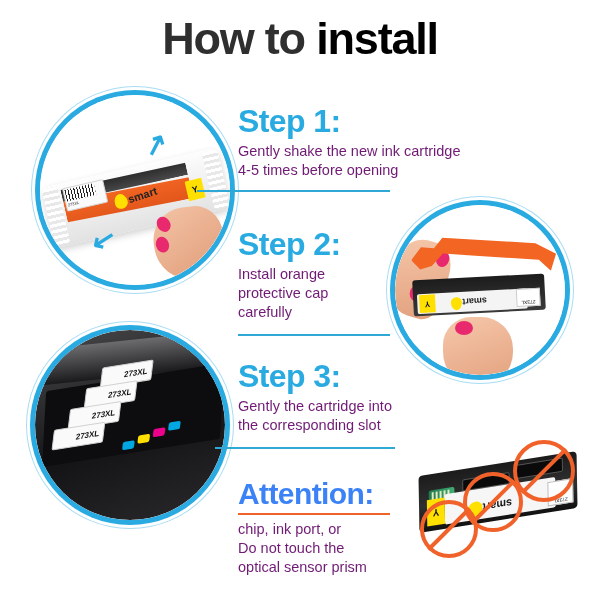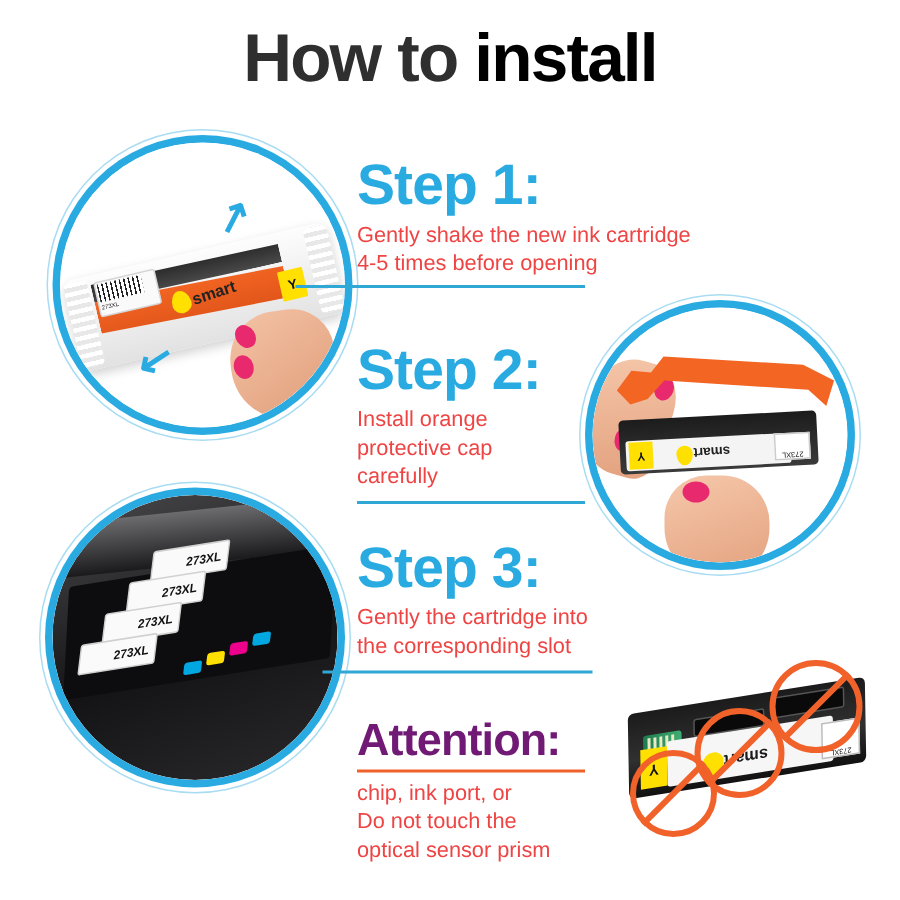--- a/index.html
+++ b/index.html
@@ -30,32 +30,32 @@
     letter-spacing: -1.2px;
     line-height: 1.1;
     white-space: nowrap;
   }
   .title .t-dark { color: #2f2f2f; margin-top: 44px; }
   .title .t-blue { color: #000000; }
 
   
   .step-block { position: absolute; }
   .step-head {
-    font-size: 38px;
+    font-size: 32px;
     font-weight: bold;
     color: #29abe2;
     letter-spacing: -0.6px;
     line-height: 1.05;
     margin: 0 0 3px 0;
     white-space: nowrap;
   }
-  .step-head.attention { color: #701a75; font-size: 30px; }
+  .step-head.attention { color: #3b82f6; font-size: 30px; }
   .step-body {
     font-size: 14.5px;
-    color: #ef4444;
+    color: #701a75;
     line-height: 1.32;
     margin: 0;
   }
   .rule {
     position: absolute;
     height: 2px;
     background: #2fa8d5;
   }
   .rule.orange { background: #f1612a; }
 

